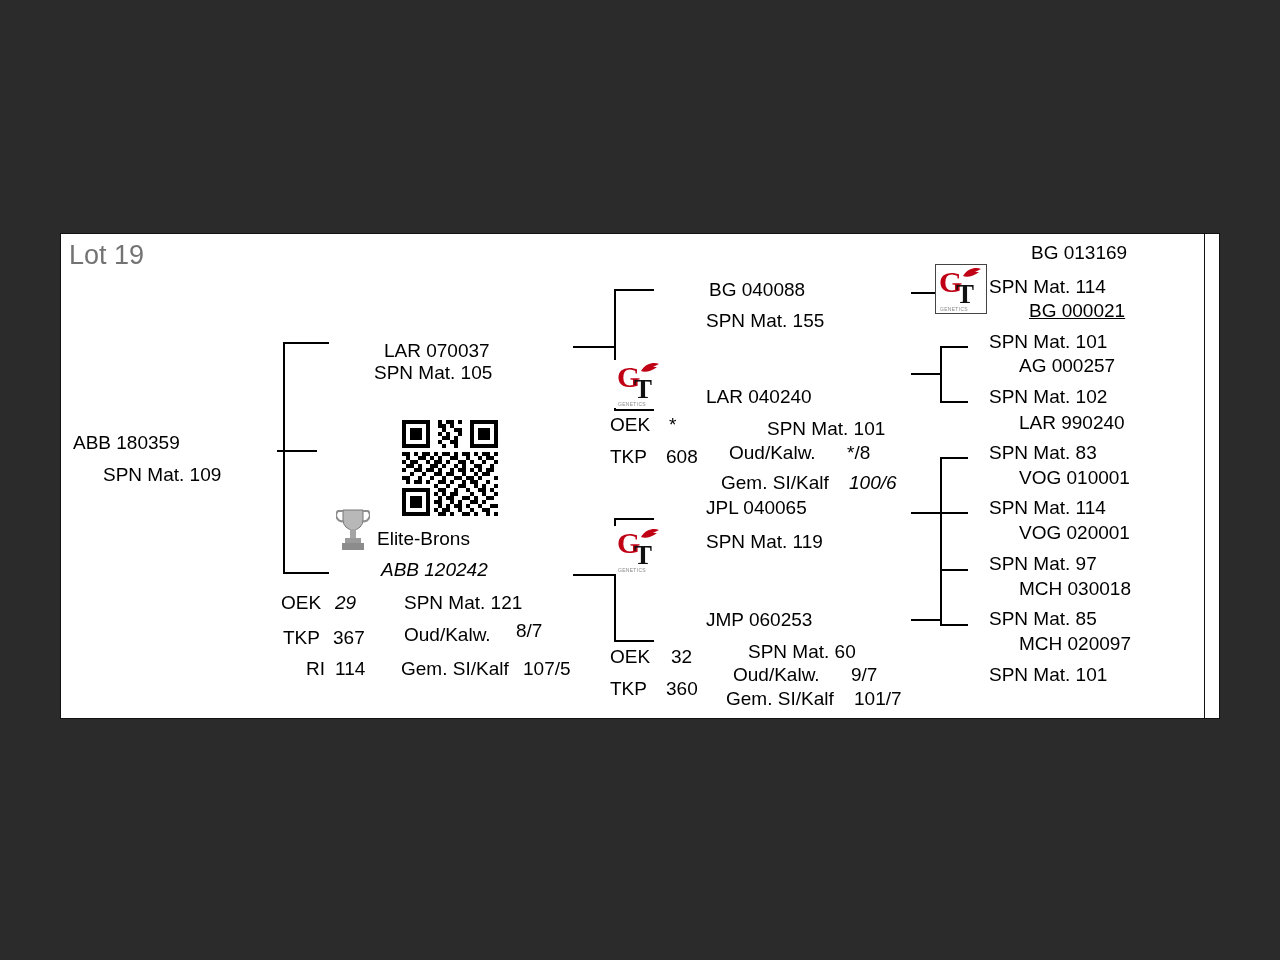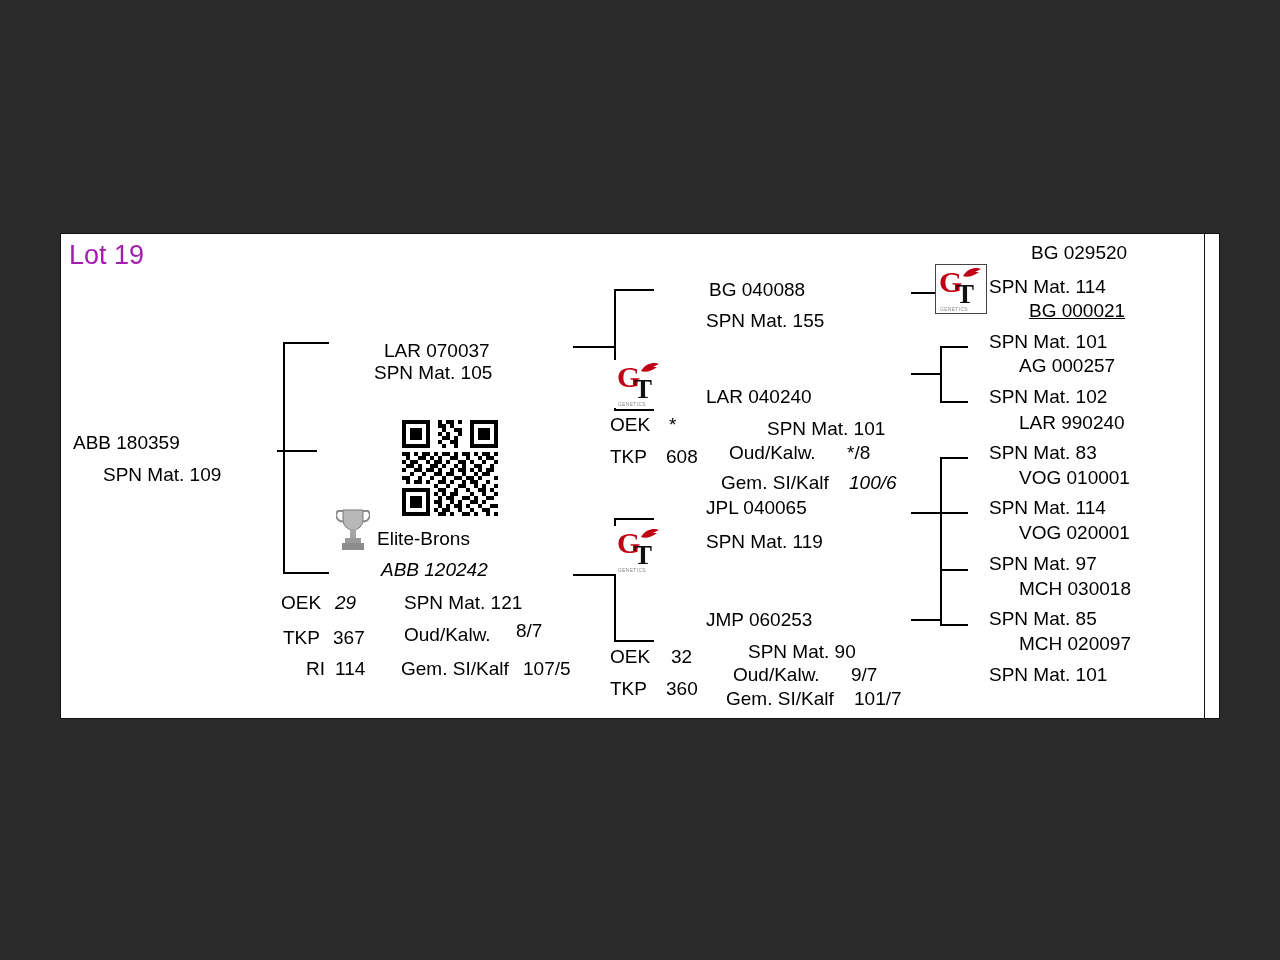--- a/index.html
+++ b/index.html
@@ -26,21 +26,21 @@
     position:absolute;
     color:#000;
     font-size:19px;
     line-height:21px;
     white-space:nowrap;
   }
   .lot{
     position:absolute;
     left:8px;top:6px;
     font-size:27px;
-    color:#a21caf;
+    color:#737373;
     white-space:nowrap;
   }
   .line{
     position:absolute;
     background:#000;
   }
   .hline{height:2px;}
   .vline{width:2px;}
   
   #qr{
@@ -352,36 +352,36 @@
       </svg>
       <span class="sub">GENETICS</span>
     </div>
     <div class="txt" style="left:645px;top:263px;">JPL 040065</div>
     <div class="txt" style="left:645px;top:297px;">SPN Mat. 119</div>
     <div class="txt" style="left:549px;top:412px;">OEK</div>
     <div class="txt" style="left:610px;top:412px;">32</div>
     <div class="txt" style="left:549px;top:444px;">TKP</div>
     <div class="txt" style="left:605px;top:444px;">360</div>
     <div class="txt" style="left:645px;top:375px;">JMP 060253</div>
-    <div class="txt" style="left:687px;top:407px;">SPN Mat. 90</div>
+    <div class="txt" style="left:687px;top:407px;">SPN Mat. 60</div>
     <div class="txt" style="left:672px;top:430px;">Oud/Kalw.</div>
     <div class="txt" style="left:790px;top:430px;">9/7</div>
     <div class="txt" style="left:665px;top:454px;">Gem. SI/Kalf</div>
     <div class="txt" style="left:793px;top:454px;">101/7</div>
 
     <div class="gt bordered" style="left:874px;top:30px;">
       <span class="g">G</span>
       <span class="t">T</span>
       <svg class="swoosh" viewBox="0 0 20 12">
         <path d="M1 9 C6 1, 14 0, 19 2 L13 5 L17 5 C12 9, 5 11, 1 9 Z" fill="#c00014"></path>
       </svg>
       <span class="sub">GENETICS</span>
     </div>
 
-    <div class="txt" style="left:970px;top:8px;">BG  029520</div>
+    <div class="txt" style="left:970px;top:8px;">BG  013169</div>
     <div class="txt" style="left:928px;top:42px;">SPN Mat. 114</div>
     <div class="txt" style="left:968px;top:66px;text-decoration:underline;">BG  000021</div>
 
     <div class="txt" style="left:928px;top:97px;">SPN Mat. 101</div>
     <div class="txt" style="left:958px;top:121px;">AG  000257</div>
 
     <div class="txt" style="left:928px;top:152px;">SPN Mat. 102</div>
     <div class="txt" style="left:958px;top:178px;">LAR 990240</div>
 
     <div class="txt" style="left:928px;top:208px;">SPN Mat. 83</div>

